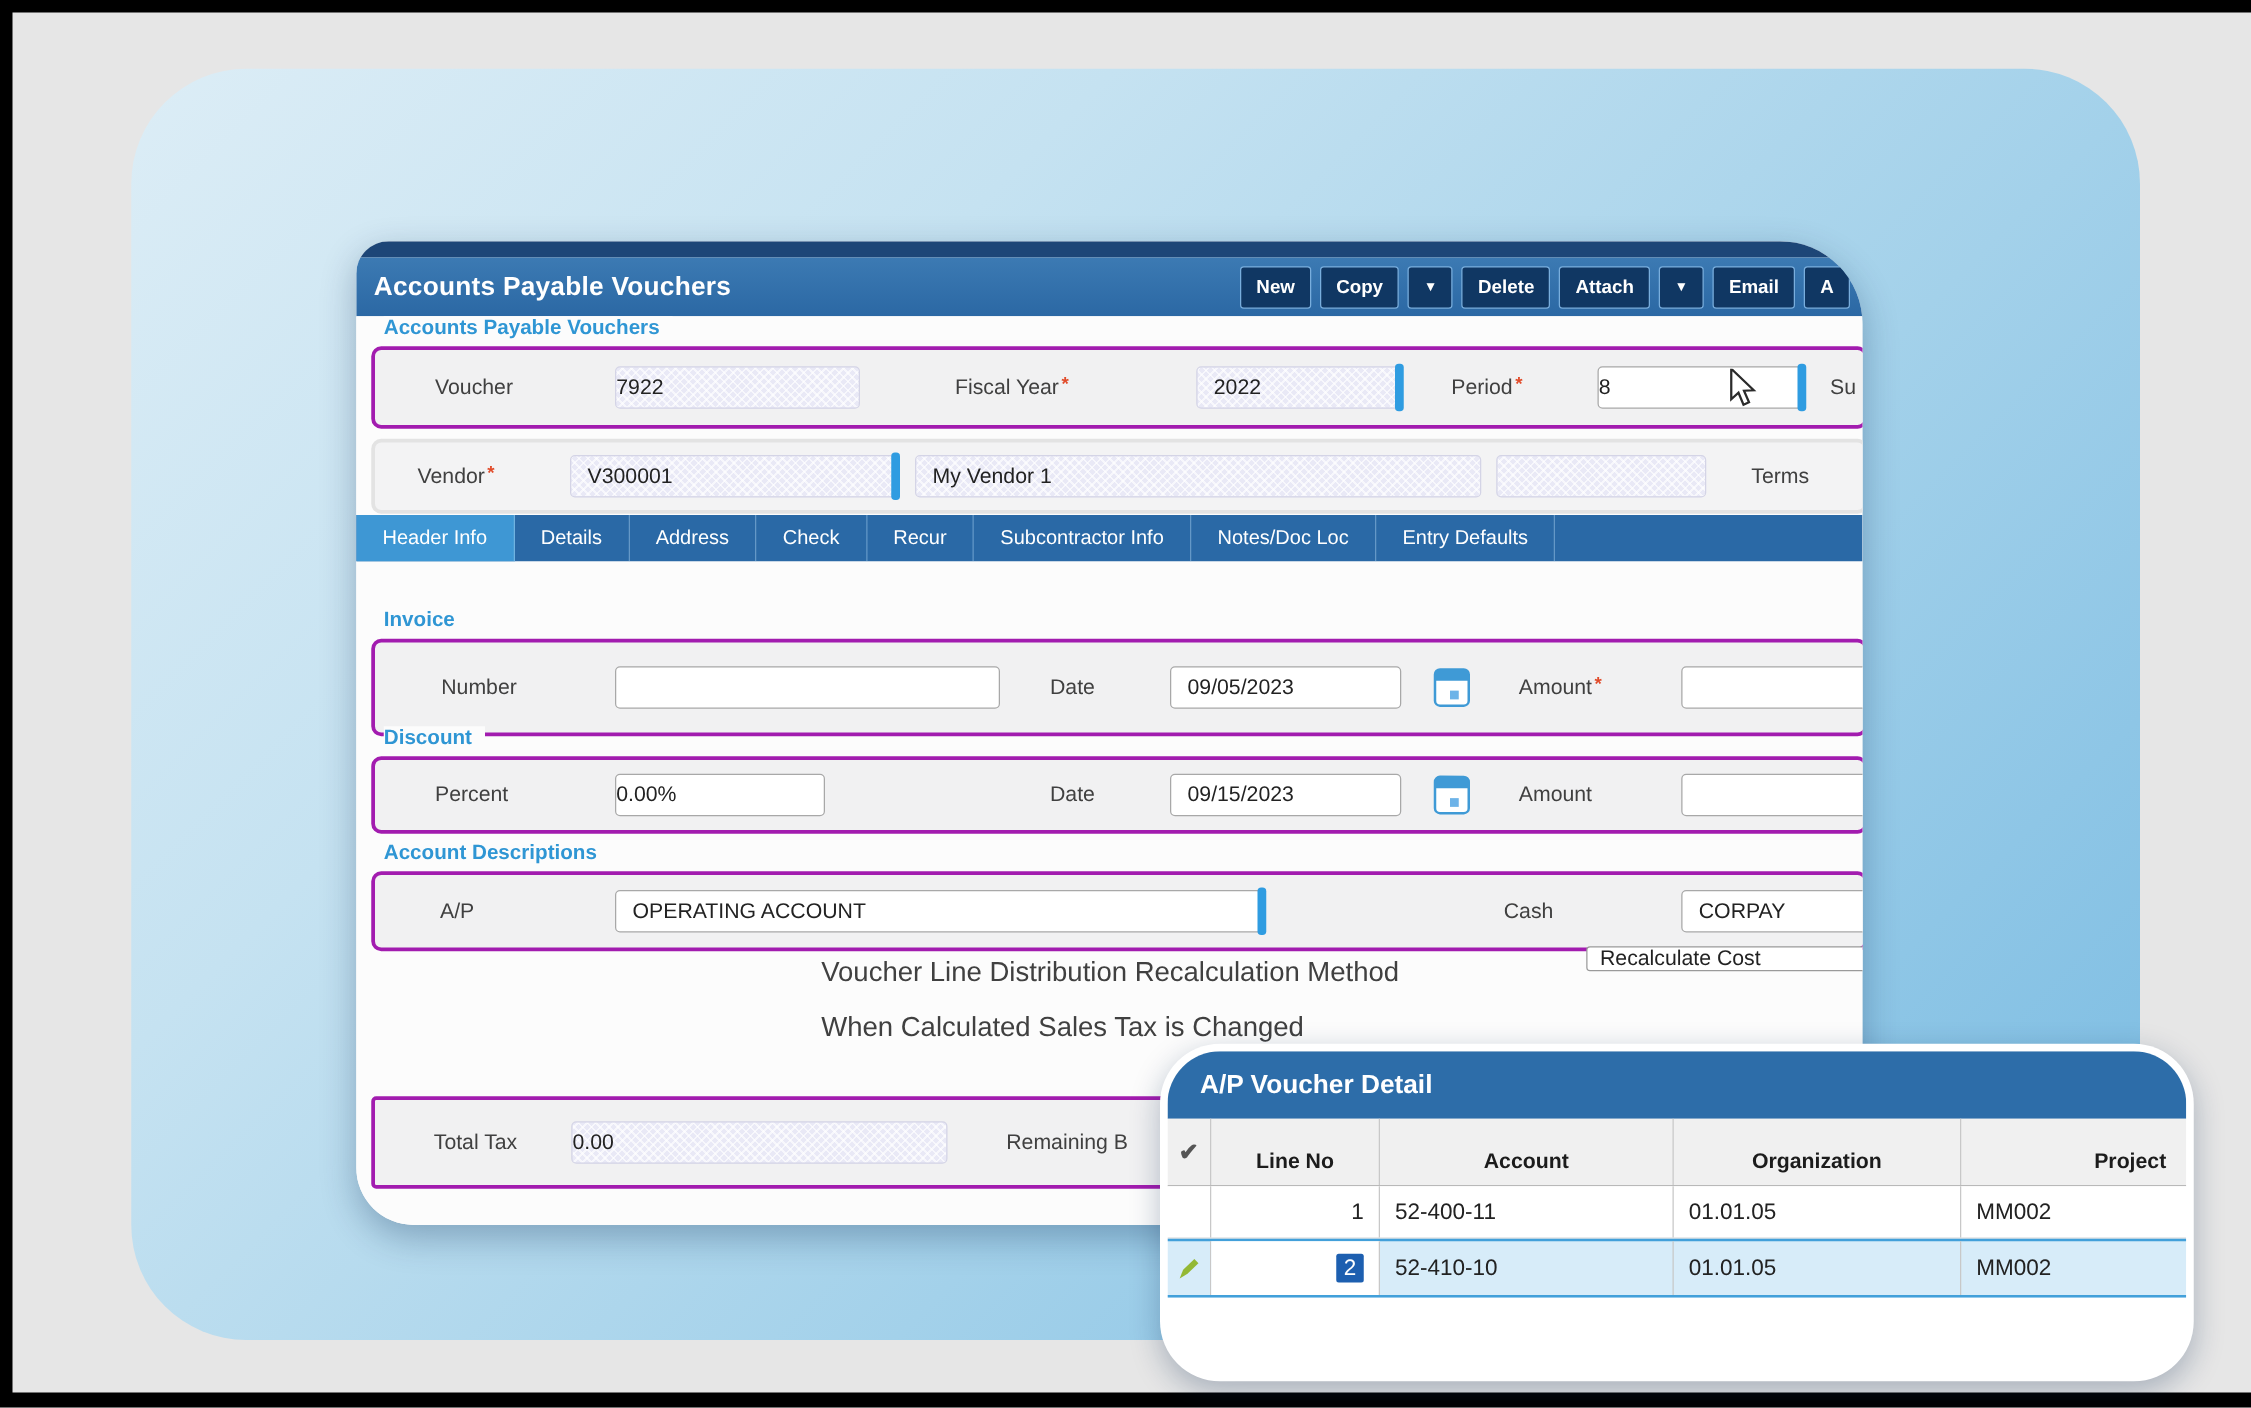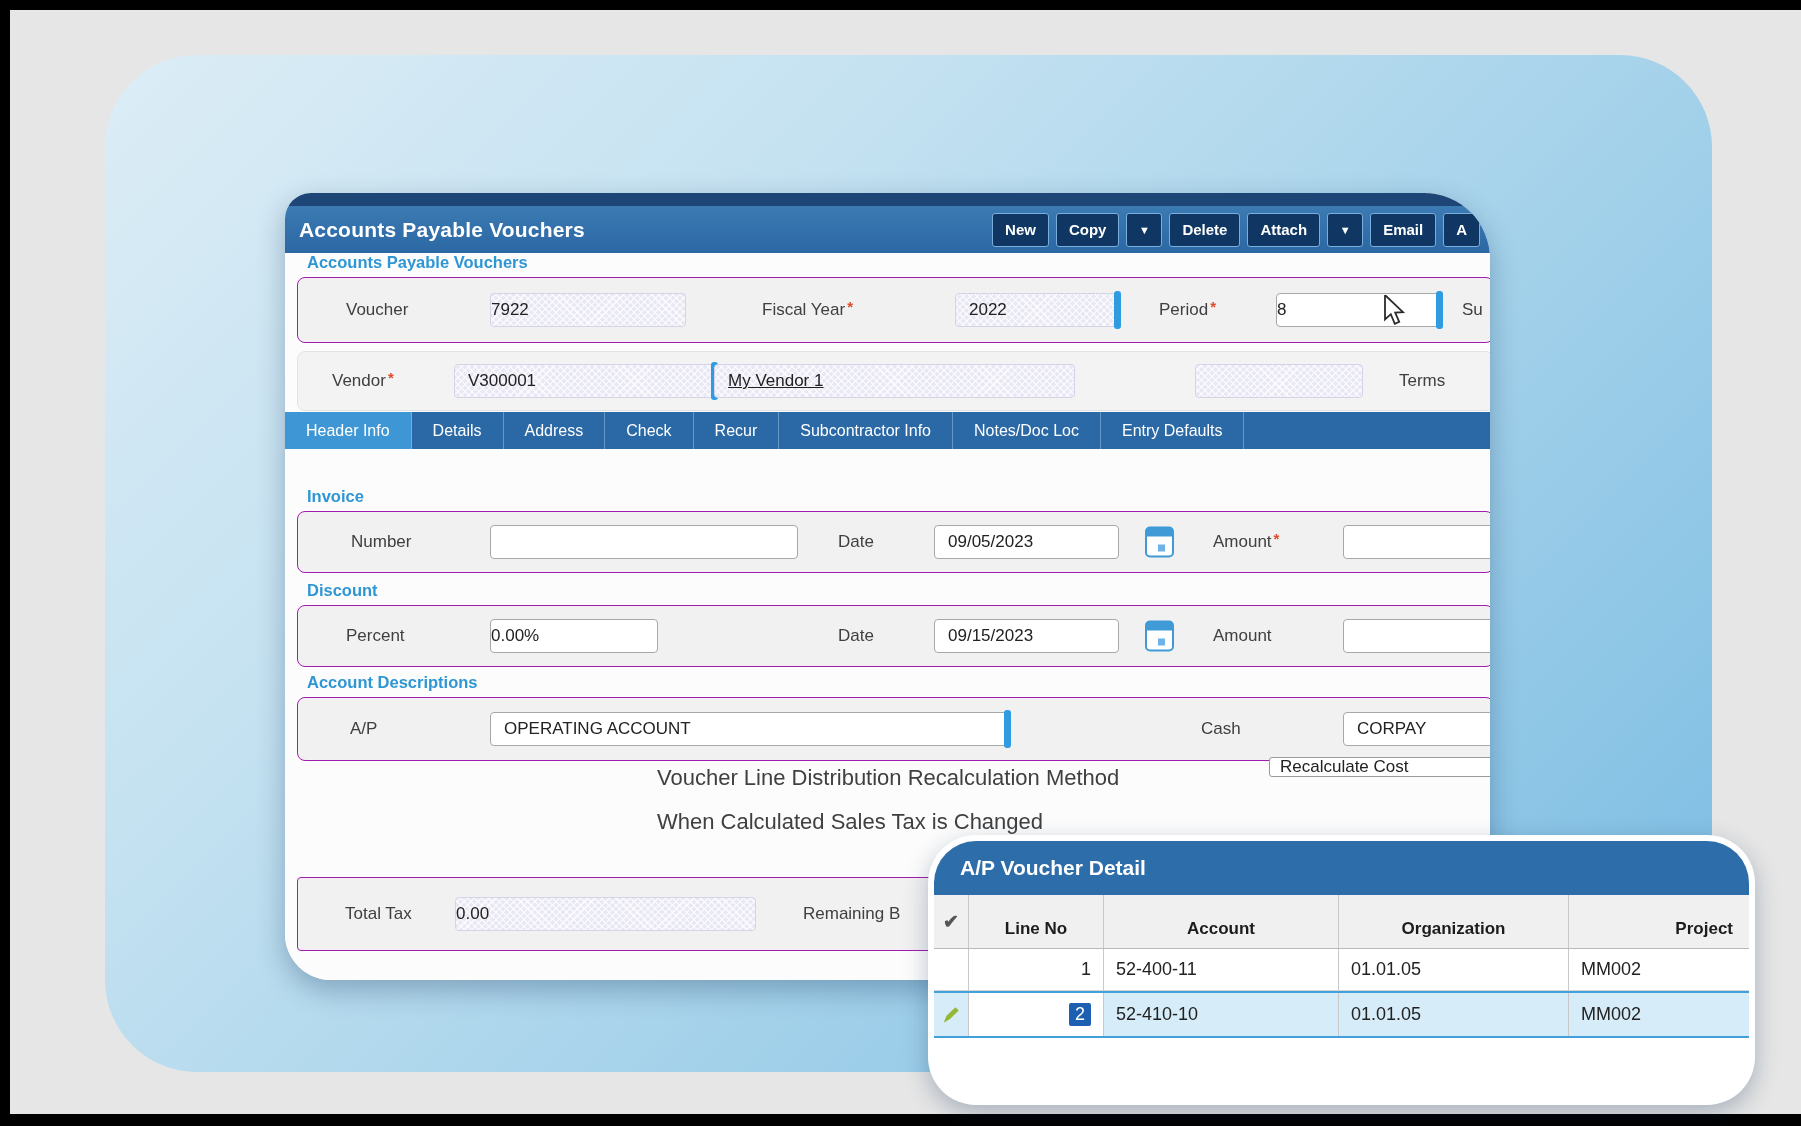--- a/index.html
+++ b/index.html
@@ -22,21 +22,21 @@
   .toolbar { margin-left:auto; display:flex; gap:7px; align-items:center;justify-content:flex-end; }
   .tbtn { height:34px; min-width:36px; padding:0 12px; background:#103763; border:1px solid #79aedd;
           border-radius:3px; color:#fff; font-size:15px; font-weight:bold; display:flex; align-items:center;
           justify-content:center; white-space:nowrap; cursor:default; }
   .tbtn.arrow { padding:0 10px; font-size:11px; }
 
   .content { position:absolute; left:0; top:60px; right:0; bottom:0; background:#fcfcfc; }
 
   .group-label { position:absolute; left:22px; color:#2f96d4; font-size:16.5px; font-weight:bold; z-index:3;
                  background:#fcfcfc; padding-right:10px; }
-  .panel { position:absolute; left:12px; right:-4px; background:#f1f1f2; border:1px solid #a21caf; border-radius:8px; }
+  .panel { position:absolute; left:12px; right:-4px; background:#f1f1f2; border:3px solid #a21caf; border-radius:8px; }
   .panel .lbl, .free-lbl { position:absolute; color:#404040; font-size:17px; top:50%; transform:translateY(-50%); white-space:nowrap; }
   .req::after { content:"*"; color:#e14b2a; font-weight:bold; margin-left:2px; position:relative; top:-3px; font-size:15px; }
 
   .field { position:absolute; top:50%; transform:translateY(-50%); height:34px; border-radius:4px;
            font-size:17px; color:#222; display:flex; align-items:center; white-space:nowrap; overflow:visible; }
   .white { background:#fff; border:1px solid #a8a8a8; }
   .hatched { border:1px solid #d4d4e6;
      background:
        repeating-linear-gradient(45deg, rgba(255,255,255,.65) 0 1.5px, rgba(255,255,255,0) 1.5px 5px),
        repeating-linear-gradient(-45deg, rgba(255,255,255,.65) 0 1.5px, rgba(255,255,255,0) 1.5px 5px),
@@ -135,21 +135,21 @@
           </div>
           <span class="lbl" style="left:1164px;">Su</span>
         </div>
 
         <div class="panel" style="top:98px; height:60px; background:#f3f3f4; border-color:#e3e3e3;">
           <span class="lbl req" style="left:34px;">Vendor</span>
           <div class="field hatched t-left" style="left:156px; width:262px;">
             <span>V300001</span>
             <span class="bluebar"></span>
           </div>
-          <div class="field hatched t-left" style="left:416px; width:361px;text-decoration:underline;">
+          <div class="field hatched t-left" style="left:432px; width:453px;">
             <span>My Vendor 1</span>
           </div>
           <div class="field hatched" style="left:897px; width:168px;">
             <span></span>
           </div>
           <span class="lbl" style="left:1101px;">Terms</span>
         </div>
 
         <div class="tabbar" style="top:159px;">
           <div class="tab active">Header Info</div>
@@ -157,21 +157,21 @@
           <div class="tab">Address</div>
           <div class="tab">Check</div>
           <div class="tab">Recur</div>
           <div class="tab">Subcontractor Info</div>
           <div class="tab">Notes/Doc Loc</div>
           <div class="tab">Entry Defaults</div>
           <div class="tab-fill"></div>
         </div>
 
         <div class="group-label" style="top:234px;">Invoice</div>
-        <div class="panel" style="top:258px; height:62px;">
+        <div class="panel" style="top:258px; height:78px;">
           <span class="lbl" style="left:53px;">Number</span>
           <div class="field white t-left" style="left:192px; width:308px;">
             <span></span>
           </div>
           <span class="lbl" style="left:540px;">Date</span>
           <div class="field white t-left" style="left:636px; width:185px;">
             <span>09/05/2023</span>
           </div>
           <div class="cal" style="left:847px;"></div>
           <span class="lbl req" style="left:915px;">Amount</span>

